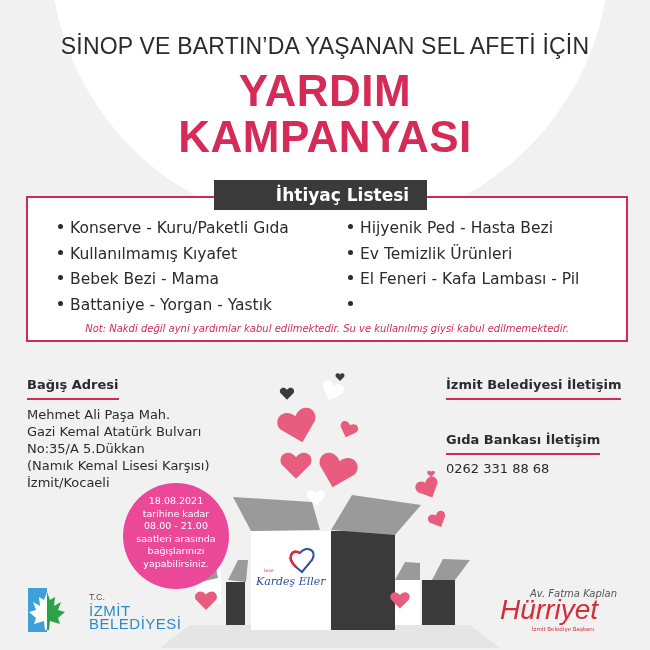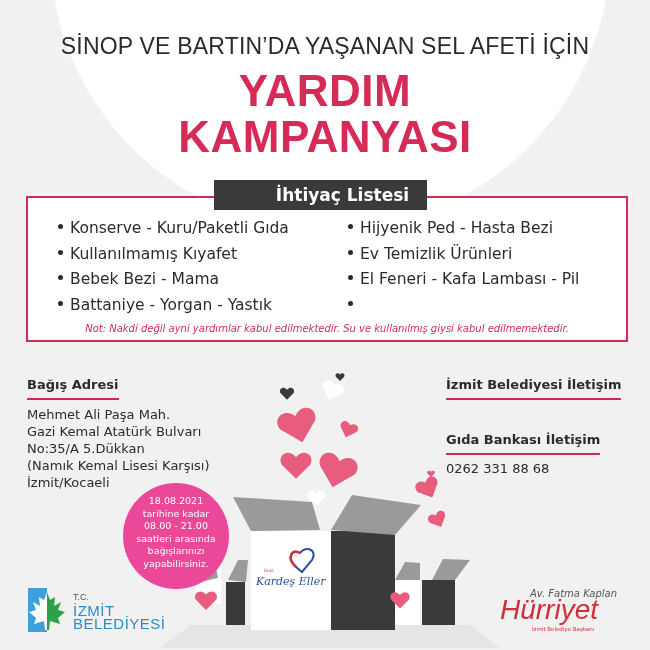--- a/index.html
+++ b/index.html
@@ -22,21 +22,21 @@
   .needs-note { position: absolute; bottom: 6px; left: 0; width: 100%; text-align: center; font-style: italic; font-size: 10px; color: #cf2c55; margin-top: 16px; }
 
   .addr-title, .contact-title { font-weight: bold; font-size: 13px; color: #2b2b2b; display: inline-block; padding-bottom: 6px; border-bottom: 2px solid #cf2c55; }
   .addr { position: absolute; left: 27px; top: 374px; }
   .addr-lines { margin-top: 6px; font-size: 13px; line-height: 17px; color: #2b2b2b; }
   .contact { position: absolute; left: 446px; }
   .contact-num { margin-top: 6px; font-size: 13px; color: #2b2b2b; }
 
   .date-badge { position: absolute; left: 123px; top: 483px; width: 106px; height: 106px; border-radius: 50%; background: #ec4899; color: #fff; font-size: 9.5px; line-height: 12.5px; text-align: center; padding-top: 12px; z-index: 5; }
 
-  .logo-izmit { position: absolute; left: 28px; top: 588px; display: flex; align-items: center; }
+  .logo-izmit { position: absolute; left: 28px; top: 588px; display: flex; align-items: center; gap: 16px; }
   .logo-text { margin-left: 7px; color: #2c8bc7; font-family: "Liberation Sans", sans-serif; line-height: 13px; }
   .logo-text .tc { font-size: 9px; color: #555; }
   .logo-text .big { font-size: 15px; letter-spacing: 0.5px; }
 
   .sig { position: absolute; left: 490px; top: 588px; width: 150px; height: 50px; }
   .sig .name { position: absolute; left: 40px; top: 0; font-style: italic; font-size: 10px; color: #555; }
   .sig .script { position: absolute; left: 10px; top: 6px; font-family: Liberation Sans, sans-serif; font-style: italic; font-size: 28px; color: #d42c3a; }
   .sig .role { position: absolute; left: 42px; top: 38px; font-size: 5.5px; color: #d42c3a; }
 </style>
 </head>

